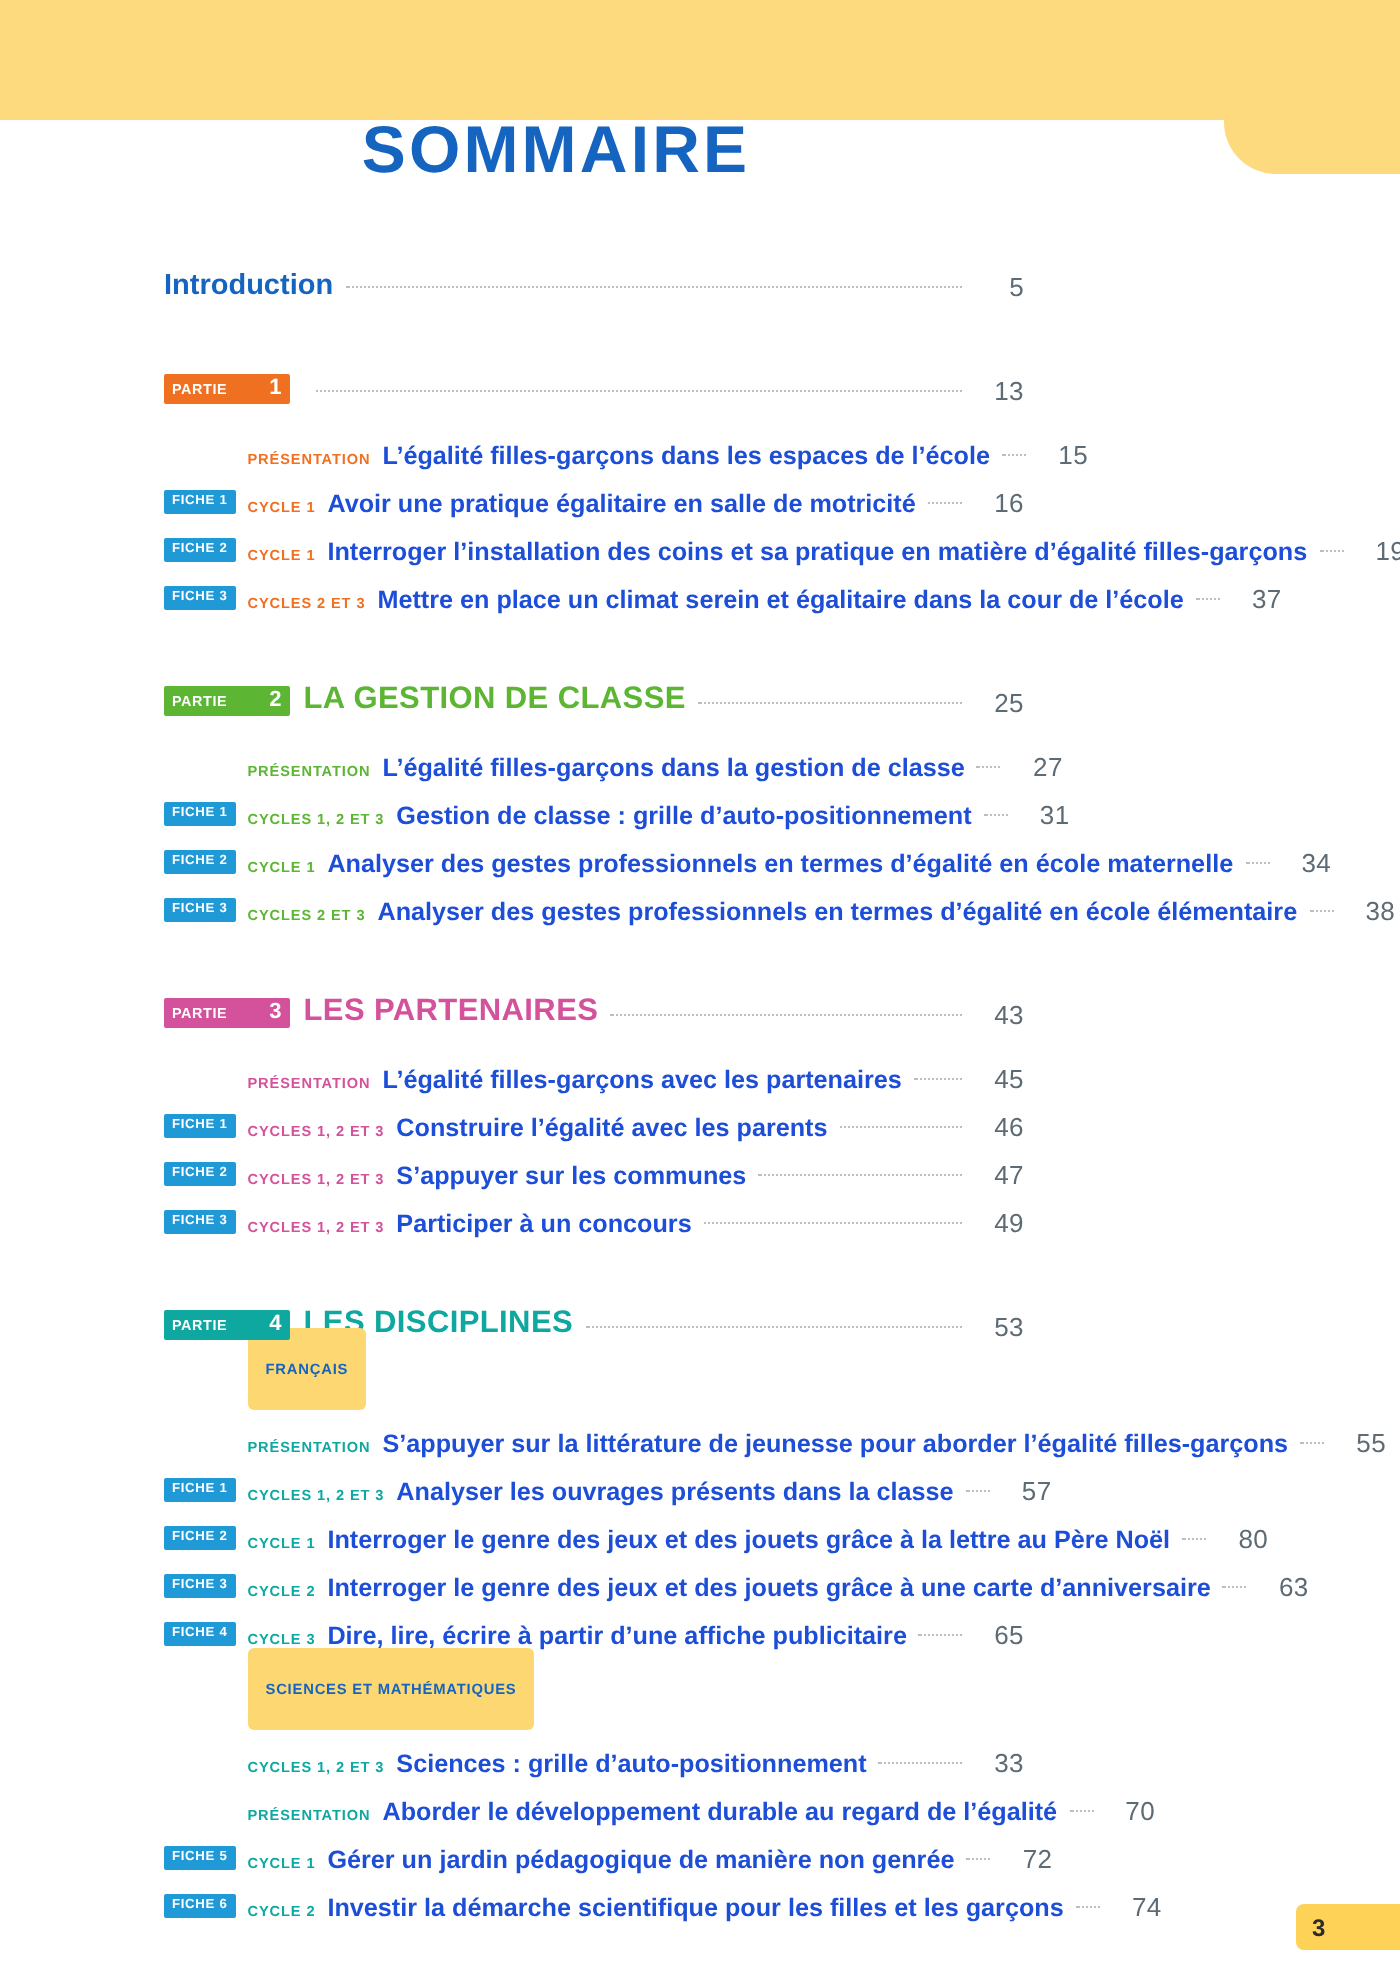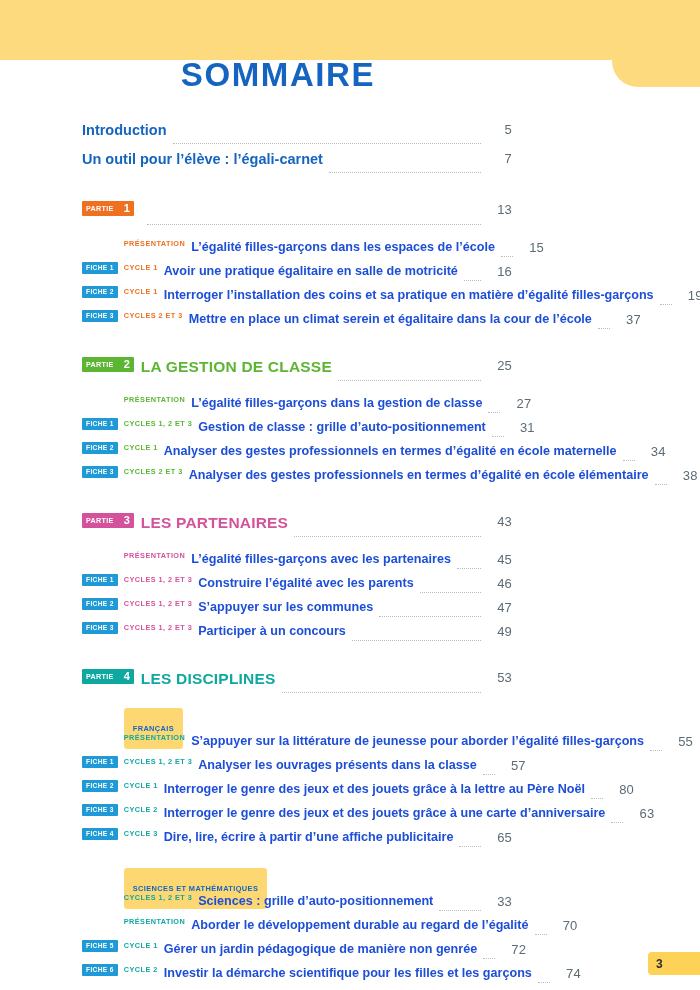--- a/index.html
+++ b/index.html
@@ -49,21 +49,21 @@
   
   #toc {
     position: absolute;
     top: 122px;
     left: 0;
     width: 700px;
   }
 
   .row {
     display: flex;
-    align-items: flex-start;
+    align-items: flex-end;
     padding: 0 80px 0 82px;
     box-sizing: border-box;
     width: 592px;
   }
 
   .row .leader {
     flex: 1 1 auto;
     border-bottom: 1px dotted #b9bec4;
     margin: 0 5px 4px 6px;
     min-width: 12px;
@@ -89,21 +89,21 @@
     font-weight: bold;
     color: #1565c0;
     white-space: nowrap;
   }
 
   
   .row.partie { height: 30px; padding-left: 82px; }
   .badge-partie {
     display: inline-flex;
     align-items: center;
-    gap: 10px;
+    gap: 21px;
     padding: 2px 4px 2px 4px;
     border-radius: 1px;
     margin-right: 7px;
     position: relative;
     top: -1px;
   }
   .badge-partie .bp-word {
     font-size: 7.2px;
     font-weight: bold;
     color: #ffffff;
@@ -205,25 +205,20 @@
 <div id="header-band"></div>
 <div id="header-tab"></div>
 <h1 id="page-title">SOMMAIRE</h1>
 
 <div id="toc">
     <div class="row toplevel">
       <span class="title">Introduction</span>
       <span class="leader"></span>
       <span class="pnum">5</span>
     </div>
-    <div class="row toplevel">
-      <span class="title">Un outil pour l’élève : l’égali-carnet</span>
-      <span class="leader"></span>
-      <span class="pnum">7</span>
-    </div>
     <div class="spacer-lg"></div>
     <div class="row partie">
       <span class="badge-partie" style="background: rgb(240, 112, 34);">
         <span class="bp-word">PARTIE</span>
         <span class="bp-num">1</span>
       </span>
       <span class="leader"></span>
       <span class="pnum">13</span>
     </div>
     <div class="spacer-sm"></div>

